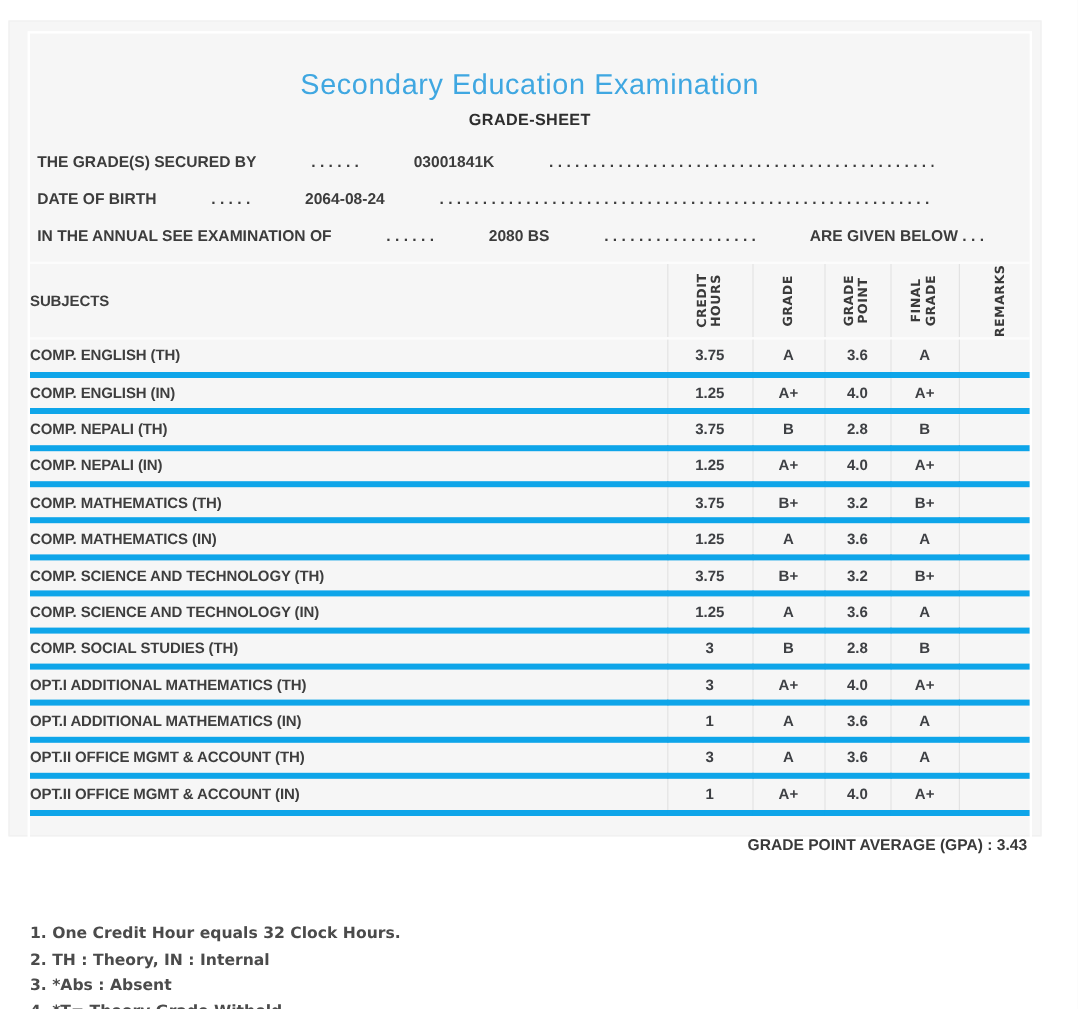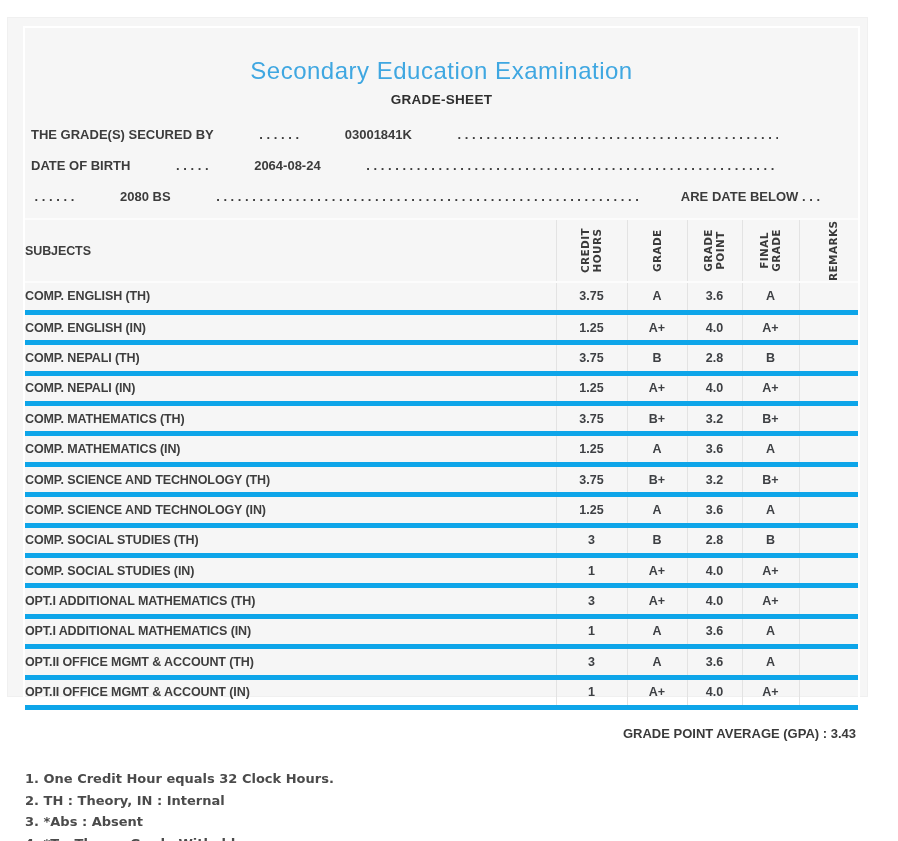--- a/index.html
+++ b/index.html
@@ -102,24 +102,25 @@
           <span></span>
       </div>
       <div class="info-line">
         <span>DATE OF BIRTH</span>
           <span> . . . . . </span>
           <span>2064-08-24</span>
           <span class="fill"> . . . . . . . . . . . . . . . . . . . . . . . . . . . . . . . . . . . . . . . . . . . . . . . . . . . . . . . . . . . . . . . . . . . . . . . . . . . . . . . . . . . . . . . . . . . . . . . . . . . .</span>
           <span></span>
       </div>
       <div class="info-line">
+        <span>IN THE ANNUAL SEE EXAMINATION OF</span>
           <span> . . . . . . </span>
           <span>2080 BS</span>
           <span class="fill"> . . . . . . . . . . . . . . . . . . . . . . . . . . . . . . . . . . . . . . . . . . . . . . . . . . . . . . . . . . . . . . . . . . . . . . . . . . . . . . . . . . . . . . . . . . . . . . . . . . . .</span>
-          <span>ARE DATE BELOW . . .</span>
+          <span>ARE GIVEN BELOW . . .</span>
       </div>
     </div>
 
     <table class="grade-table">
       <colgroup>
         <col style="width:531px">
           <col style="width:71px">
           <col style="width:60px">
           <col style="width:55px">
           <col style="width:57px">
@@ -225,28 +226,20 @@
           </tr>
         <tr>
             <td class="c-subject">COMP. SOCIAL STUDIES (TH)</td>
             <td class="c-credit num">3</td>
             <td class="c-grade num">B</td>
             <td class="c-gpoint num">2.8</td>
             <td class="c-final num">B</td>
             <td class="c-remarks num"></td>
           </tr>
         <tr>
-            <td class="c-subject">COMP. SOCIAL STUDIES (IN)</td>
-            <td class="c-credit num">1</td>
-            <td class="c-grade num">A+</td>
-            <td class="c-gpoint num">4.0</td>
-            <td class="c-final num">A+</td>
-            <td class="c-remarks num"></td>
-          </tr>
-        <tr>
             <td class="c-subject">OPT.I ADDITIONAL MATHEMATICS (TH)</td>
             <td class="c-credit num">3</td>
             <td class="c-grade num">A+</td>
             <td class="c-gpoint num">4.0</td>
             <td class="c-final num">A+</td>
             <td class="c-remarks num"></td>
           </tr>
         <tr>
             <td class="c-subject">OPT.I ADDITIONAL MATHEMATICS (IN)</td>
             <td class="c-credit num">1</td>

